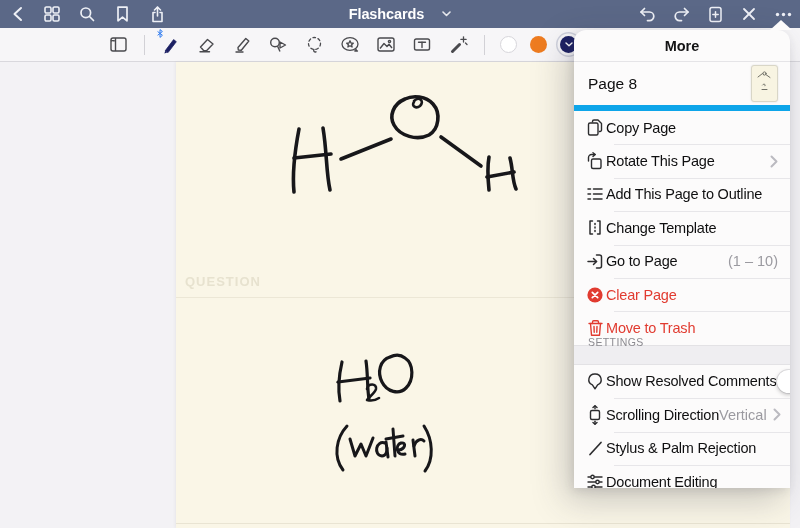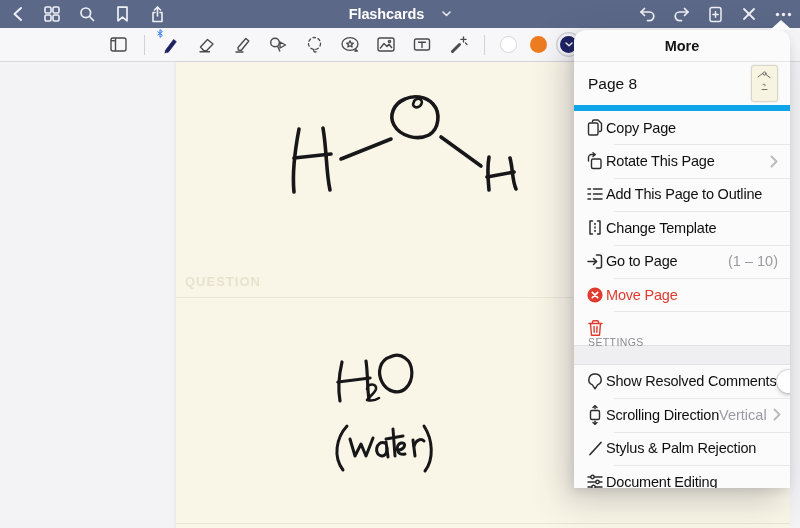--- a/index.html
+++ b/index.html
@@ -341,32 +341,33 @@
     <span class="lbl">Go to Page</span>
     <span class="detail">(1 – 10)</span>
   </div>
   <div class="menu-row destructive">
     <span class="mi">
       <svg width="18" height="18" viewBox="0 0 18 18">
           <circle cx="9" cy="9" r="7.6" fill="#e13b30"></circle>
           <path d="M6.3,6.3 L11.7,11.7 M11.7,6.3 L6.3,11.7" stroke="#ffffff" stroke-width="1.7" stroke-linecap="round"></path>
         </svg>
     </span>
-    <span class="lbl">Move Page</span>
+    <span class="lbl">Clear Page</span>
   </div>
   <div class="menu-row destructive">
     <span class="mi">
       <svg width="17" height="18" viewBox="0 0 17 18" fill="none" stroke="currentColor" stroke-width="1.4" stroke-linecap="round" stroke-linejoin="round">
           <line x1="2" y1="4.5" x2="15" y2="4.5"></line>
           <path d="M5.5,4.5 V3 A1.2,1.2 0 0 1 6.7,1.8 H10.3 A1.2,1.2 0 0 1 11.5,3 V4.5"></path>
           <path d="M3.5,4.5 L4.5,16.2 H12.5 L13.5,4.5"></path>
           <line x1="7" y1="7.5" x2="7.2" y2="13.2"></line>
           <line x1="10" y1="7.5" x2="9.8" y2="13.2"></line>
         </svg>
     </span>
+    <span class="lbl">Move to Trash</span>
   </div>
 
   <div class="band settings">
     <span class="band-lbl">SETTINGS</span>
   </div>
 
   <div class="menu-row">
     <span class="mi">
       <svg width="18" height="19" viewBox="0 0 18 19" fill="none" stroke="currentColor" stroke-width="1.4" stroke-linejoin="round">
           <path d="M9,2 A6,5.7 0 0 1 11.6,12.9 L9,16.8 L6.4,12.9 A6,5.7 0 0 1 9,2 Z"></path>

